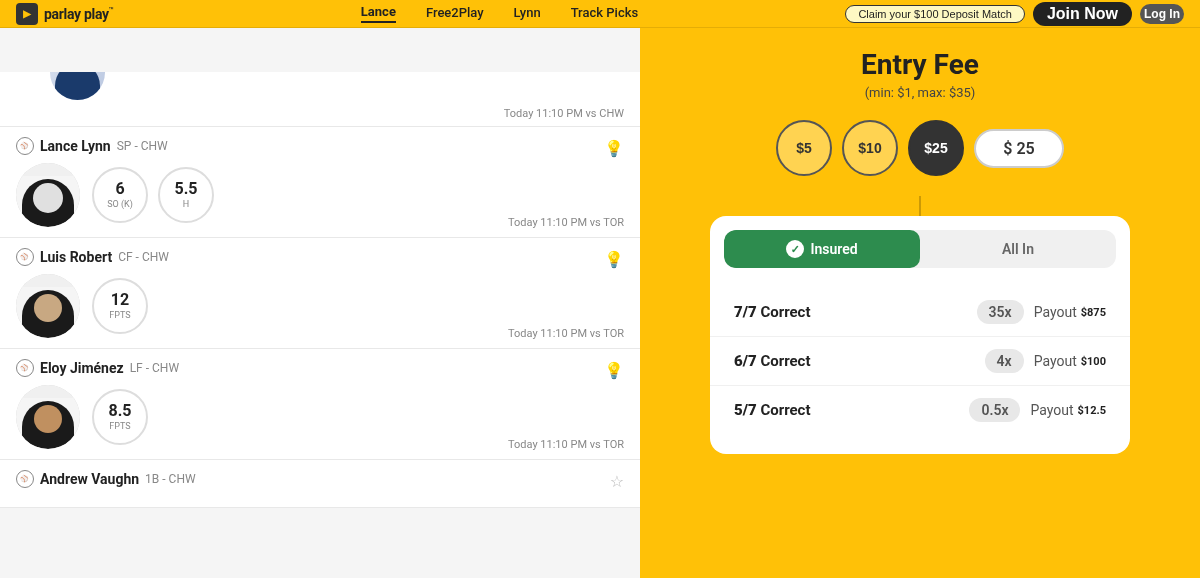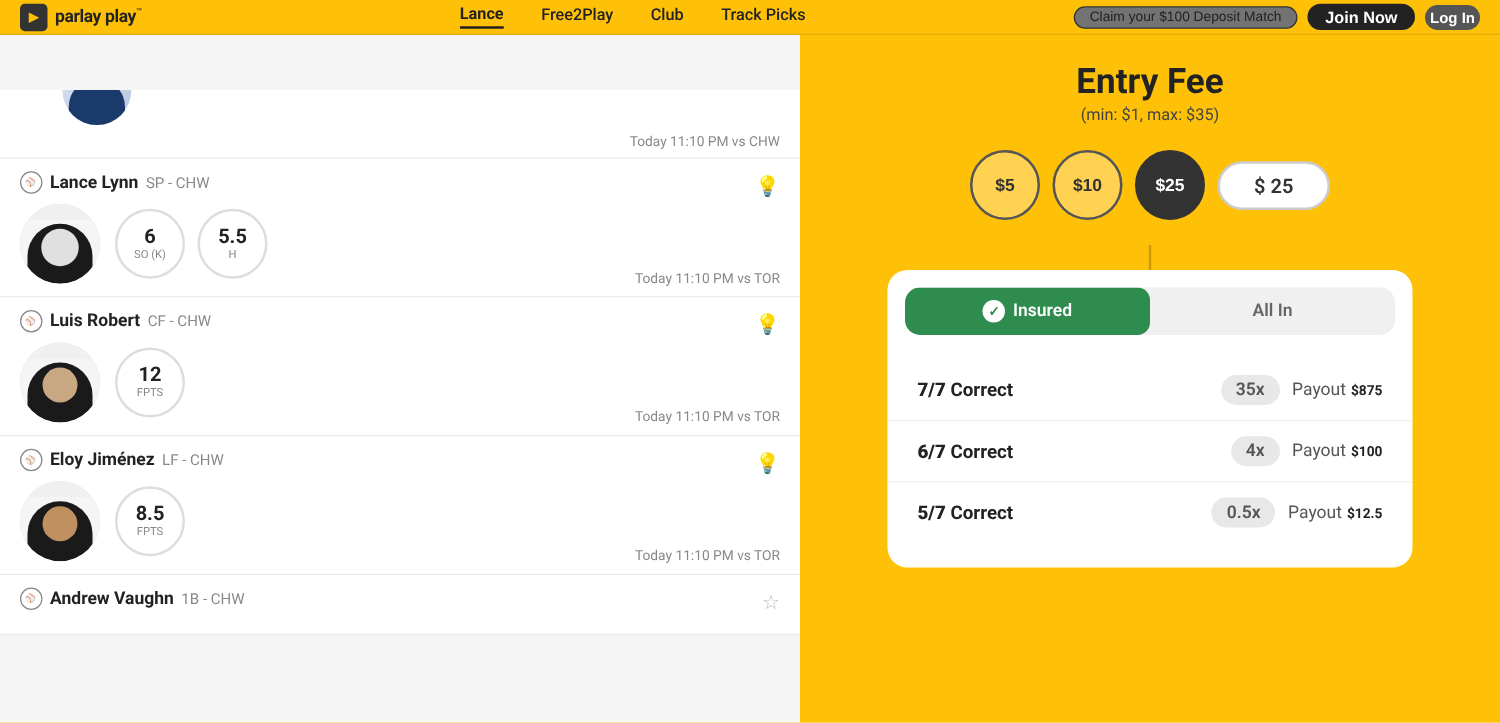--- a/index.html
+++ b/index.html
@@ -73,36 +73,36 @@
     .nav-link.active {
       border-bottom: 2px solid #222;
       font-weight: 700;
     }
     .header-right {
       display: flex;
       align-items: center;
       gap: 8px;
     }
     .deposit-btn {
-      background: #737373;
+      background: #fef9c3;
       border: 1.5px solid #333;
       border-radius: 20px;
       padding: 2px 12px;
       font-size: 11px;
       font-weight: 500;
       cursor: pointer;
       color: #222;
     }
     .join-btn {
       background: #222;
       color: white;
       border: none;
       border-radius: 20px;
       padding: 3px 14px;
-      font-size: 13px;
+      font-size: 16px;
       font-weight: 600;
       cursor: pointer;
     }
     .login-btn {
       background: #555;
       color: white;
       border: none;
       border-radius: 20px;
       padding: 3px 4px;
       font-size: 12px;
@@ -417,21 +417,21 @@
 <header class="header">
   <div class="logo-area">
     <div class="logo-icon">▶</div>
     <span class="logo-text">
       <span>parlay play</span><sup class="logo-tm">™</sup>
     </span>
   </div>
   <nav class="nav-links">
     <a class="nav-link active">Lance</a>
     <a class="nav-link">Free2Play</a>
-    <a class="nav-link">Club</a>
+    <a class="nav-link">Lynn</a>
     <a class="nav-link">Track Picks</a>
   </nav>
   <div class="header-right">
     <button class="deposit-btn">Claim your $100 Deposit Match</button>
     <button class="join-btn">Join Now</button>
     <button class="login-btn">Log In</button>
   </div>
 </header>
 
 <div class="main-layout">

